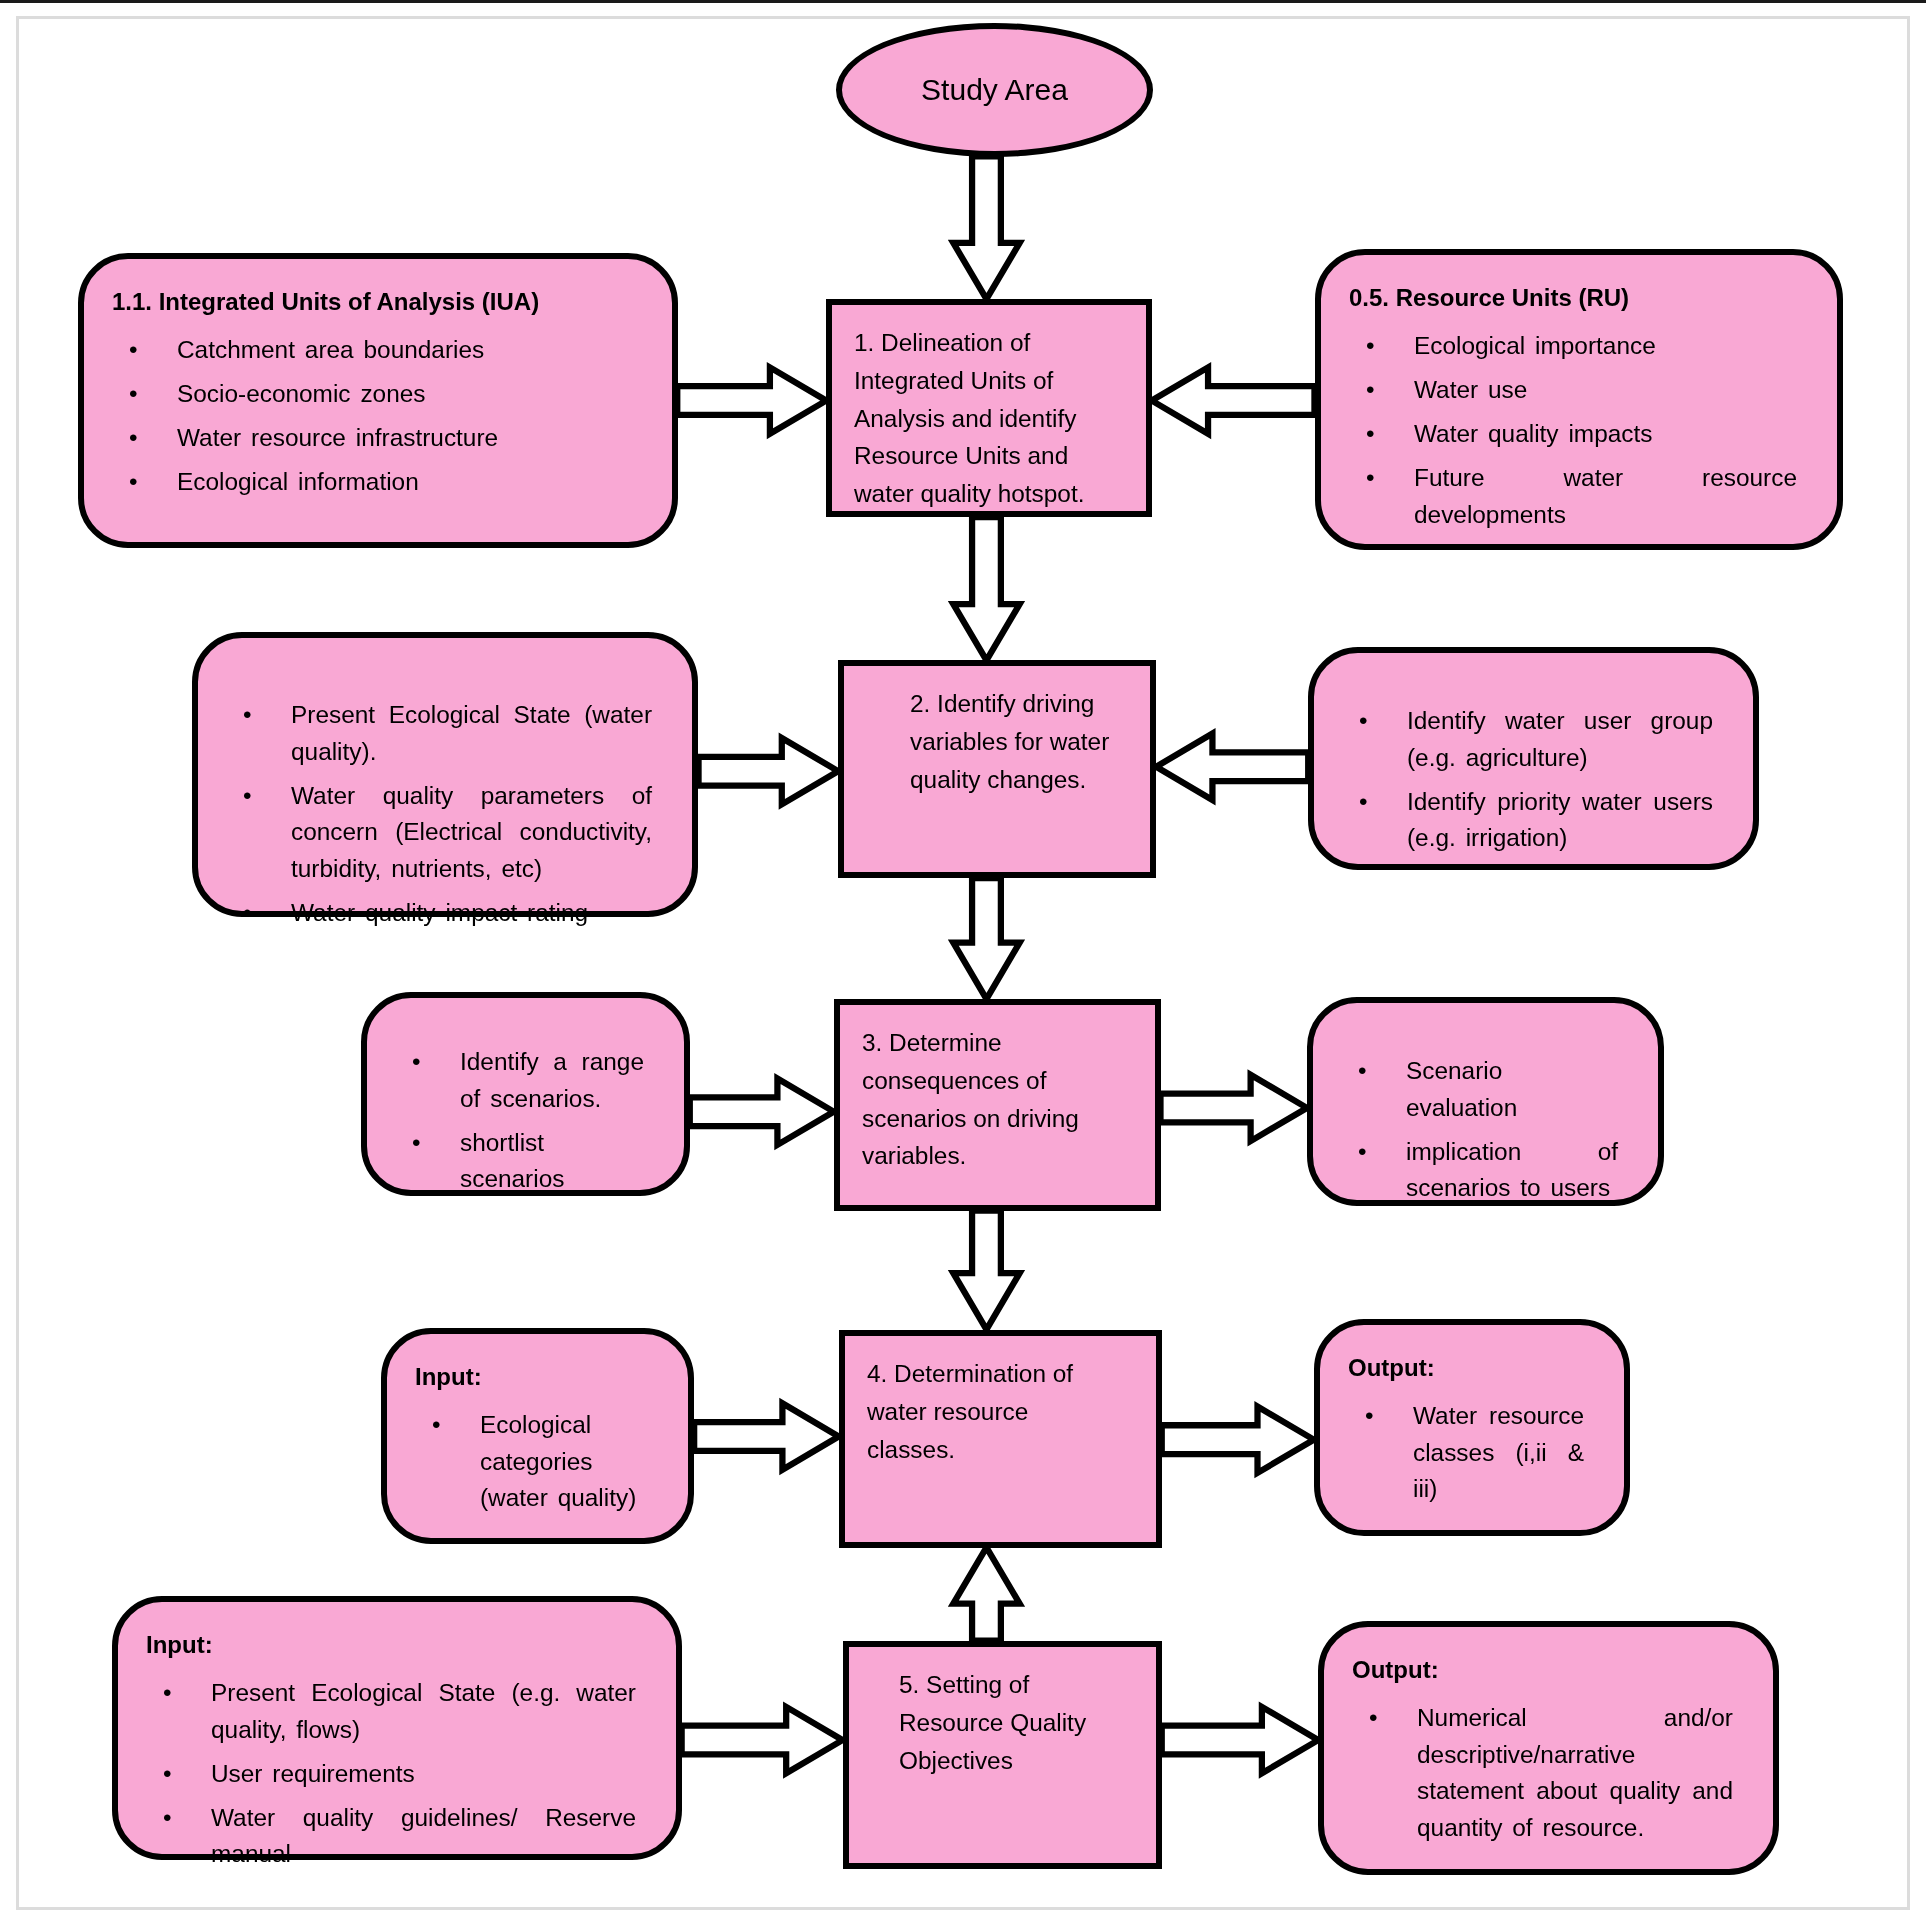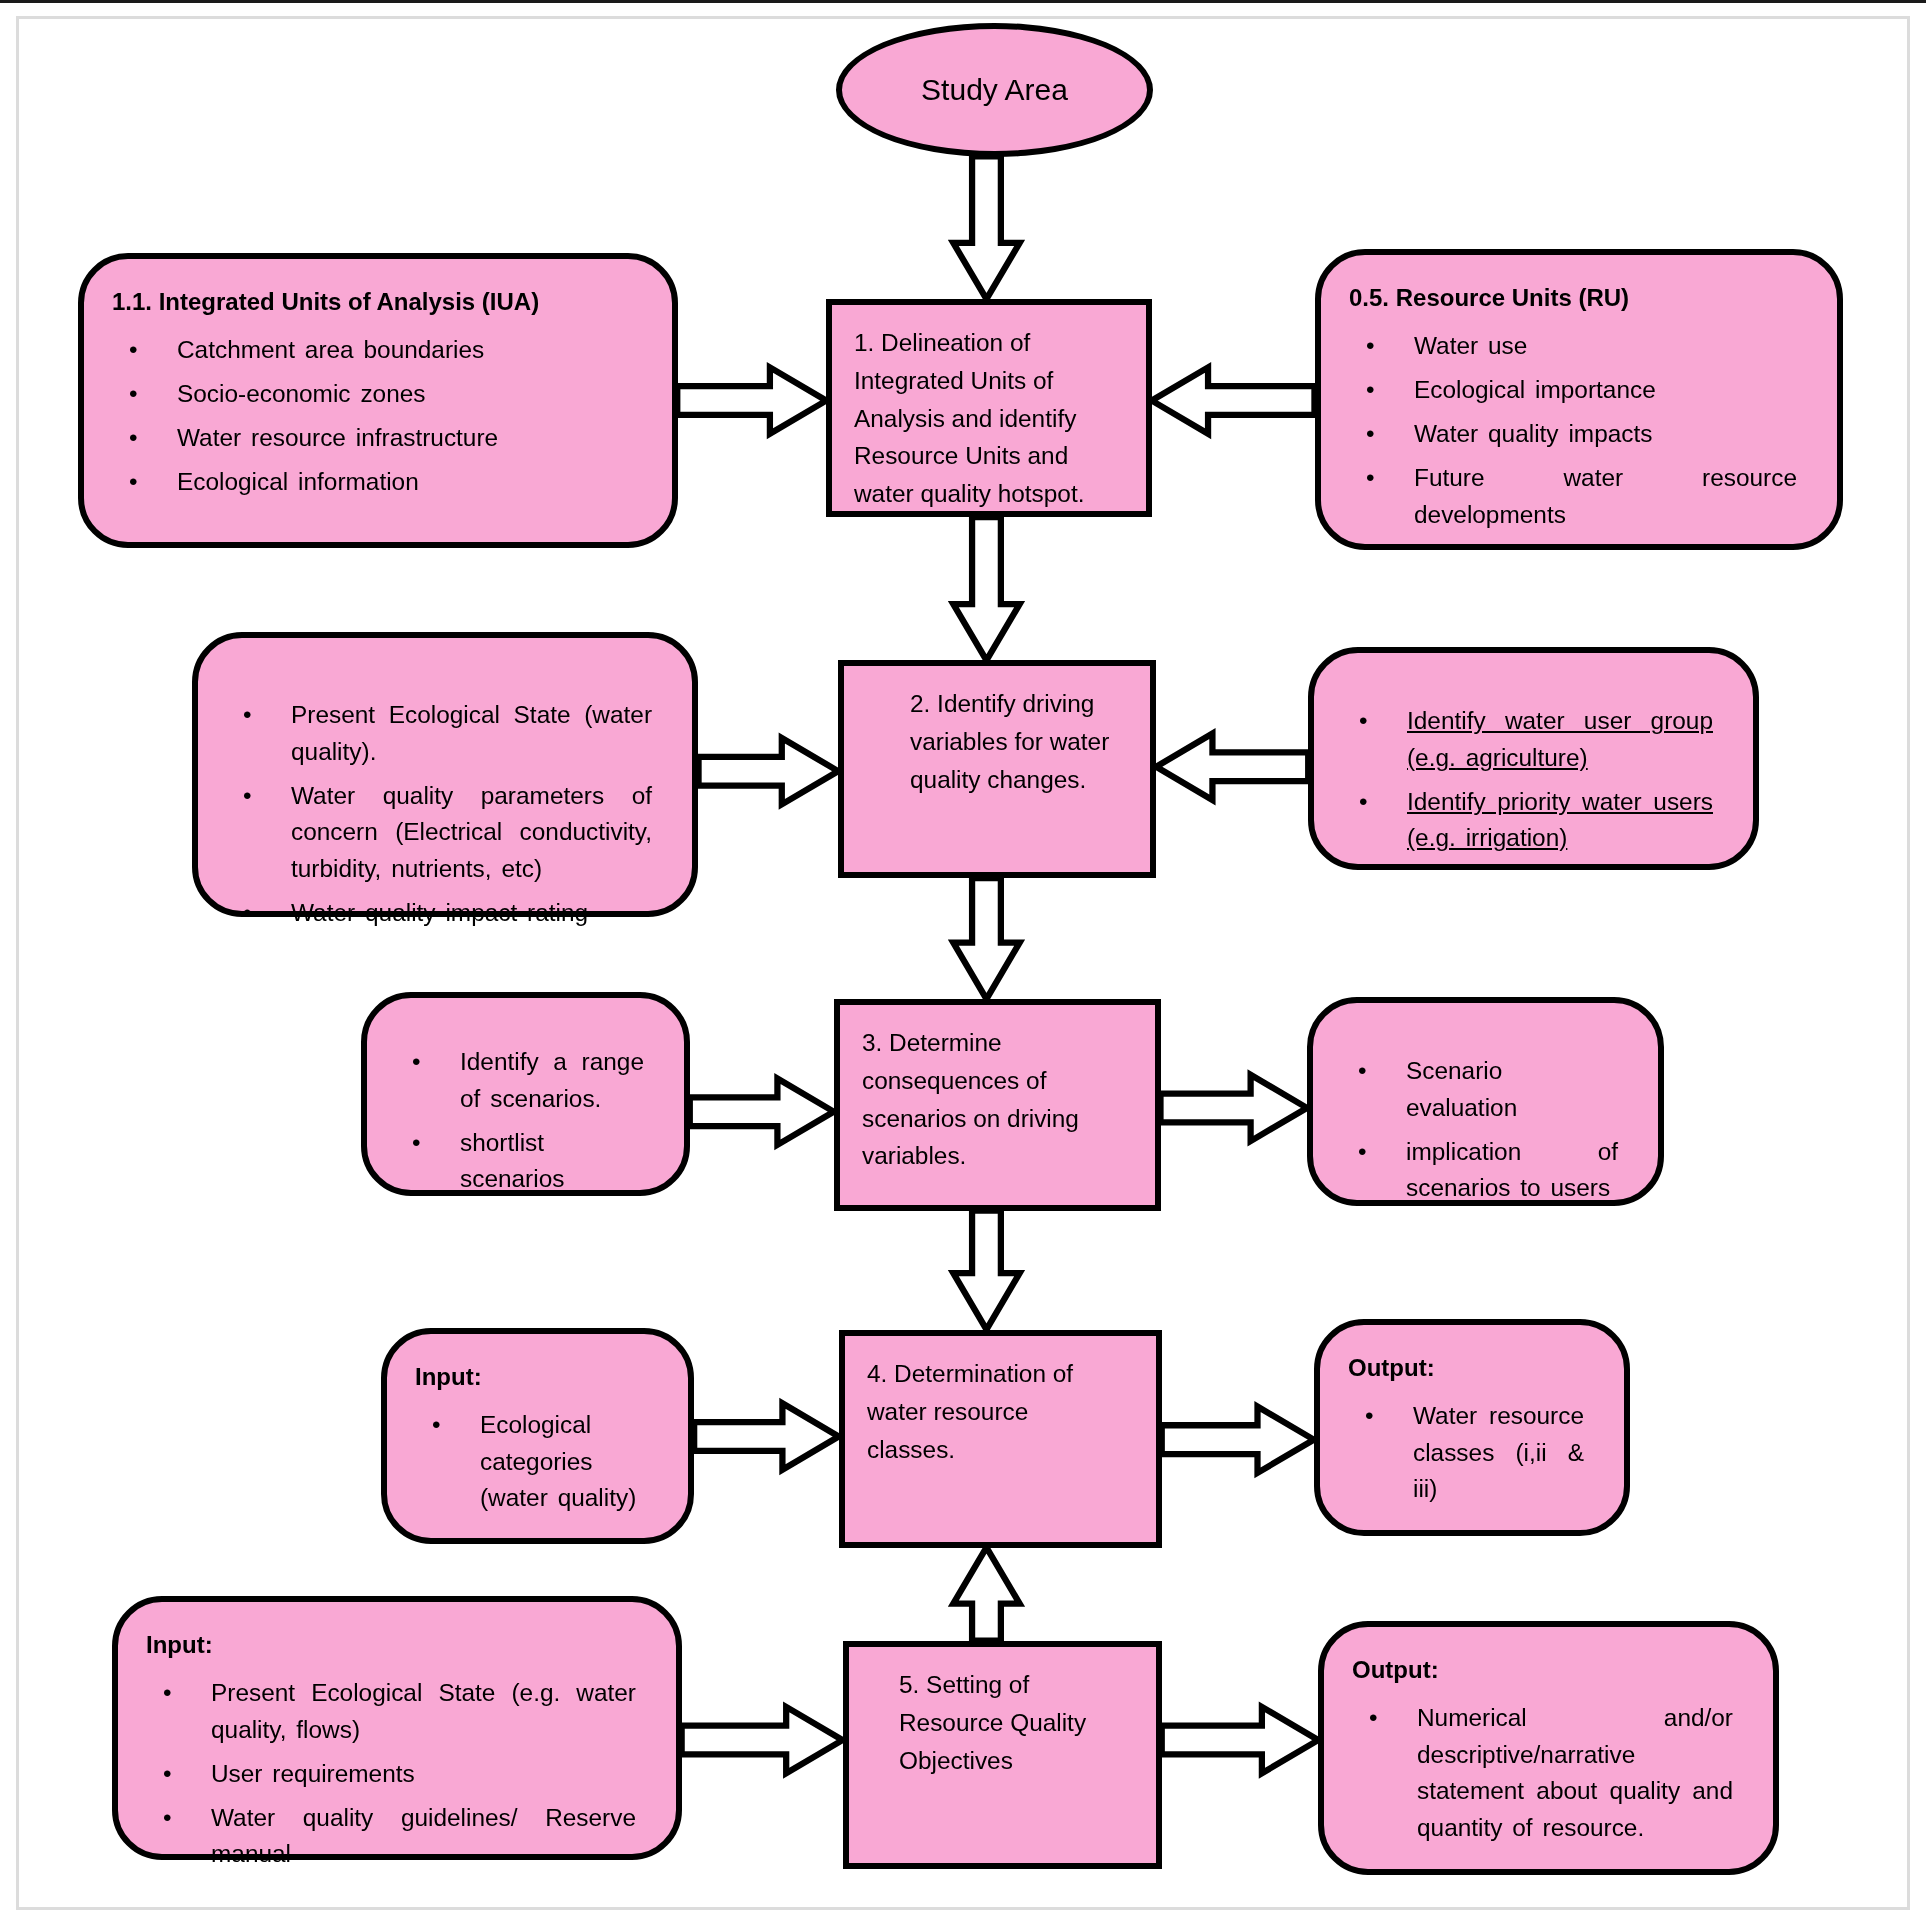--- a/index.html
+++ b/index.html
@@ -37,21 +37,21 @@
   #start     { left: 836px; top: 22.5px;   width: 317px; height: 134px; }
   #step1     { left: 826px; top: 299px;  width: 326px; height: 218px; }
   #step2     { left: 838px; top: 660px; width: 318px; height: 218px; padding-left: 44px; }
   #step3     { left: 834px; top: 999px; width: 327px; height: 212px; }
   #step4     { left: 839px; top: 1330px; width: 323px; height: 218px; }
   #step5     { left: 843px; top: 1641px; width: 319px; height: 228px; padding-left: 28px; }
 
   #iua       { left: 78px;  top: 253px;  width: 600px; height: 295px; }
   #ru        { left: 1315px; top: 249px;  width: 528px; height: 301px; }
   #pes       { left: 192px;  top: 632px; width: 506px; height: 285px; padding-top: 47px; }
-  #users     { left: 1308px; top: 647px; width: 451px; height: 223px; padding-top: 38px; text-decoration: underline; }
+  #users     { left: 1308px; top: 647px; width: 451px; height: 223px; padding-top: 38px; }
   #scenarios { left: 361px;  top: 992px; width: 329px; height: 204px; padding-top: 34px; }
   #evaluation{ left: 1307px; top: 997px; width: 357px; height: 209px; padding-top: 38px; }
   #input4    { left: 381px;  top: 1328px; width: 313px; height: 216px; }
   #output4   { left: 1314px; top: 1319px; width: 316px; height: 217px; }
   #input5    { left: 112px;  top: 1596px; width: 570px; height: 264px; }
   #output5   { left: 1318px; top: 1621px; width: 461px; height: 254px; }
 </style>
 </head>
 <body>
 
@@ -115,22 +115,22 @@
       <li>Catchment area boundaries</li>
       <li>Socio-economic zones</li>
       <li>Water resource infrastructure</li>
       <li>Ecological information</li>
     </ul>
 </div>
 
 <div id="ru" class="node rounded pad">
   <p class="box-title">0.5. Resource Units (RU)</p>
   <ul class="bullets">
+      <li>Ecological importance</li>
       <li>Water use</li>
-      <li>Ecological importance</li>
       <li>Water quality impacts</li>
       <li>Future water resource developments</li>
     </ul>
 </div>
 
 <div id="pes" class="node rounded pad">
   <ul class="bullets">
       <li>Present Ecological State (water quality).</li>
       <li>Water quality parameters of concern (Electrical conductivity, turbidity, nutrients, etc)</li>
       <li>Water quality impact rating</li>

